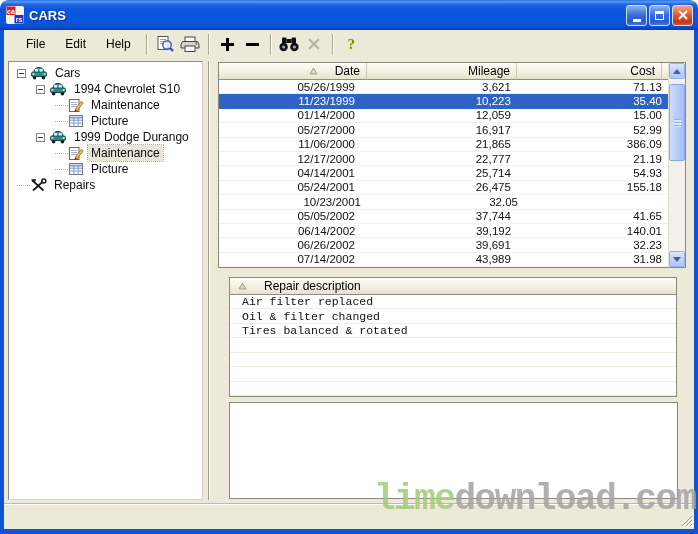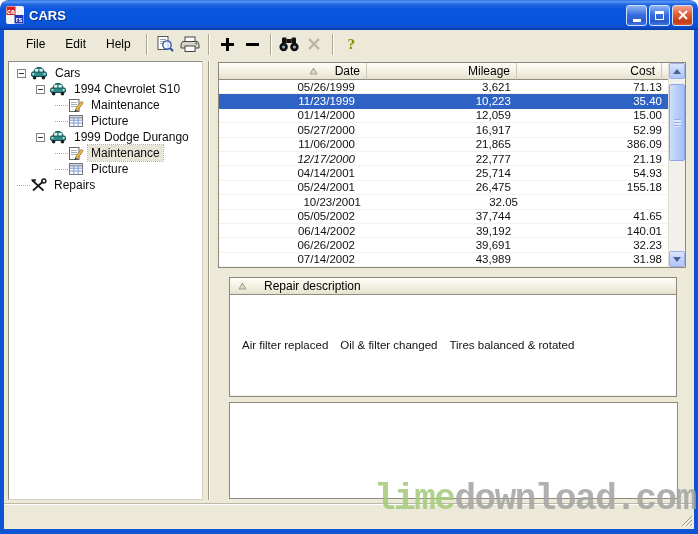--- a/index.html
+++ b/index.html
@@ -65,21 +65,21 @@
   .arr.down{border-top:5px solid #4c5e92;}
   .sthumb{position:absolute;left:0;top:21px;width:16px;height:77px;border:1px solid #8aa8e8;border-radius:2px;
     background:linear-gradient(90deg,#cfdffc,#b7cdfa 50%,#a6c0f6);display:flex;align-items:center;justify-content:center;}
   .ridges{width:7px;height:8px;background:repeating-linear-gradient(180deg,#8fb0ef 0,#8fb0ef 1px,#dce8fd 1px,#dce8fd 3px);}
   
   .repair-panel{position:absolute;left:229px;top:277px;width:448px;height:120px;background:#fff;
     border:1px solid #8c897c;display:flex;flex-direction:column;overflow:hidden;}
   .rhead{height:17px;flex:0 0 auto;display:flex;align-items:center;padding-left:8px;
     background:linear-gradient(180deg,#fffef8,#efecdc 70%,#e4e1ce);border-bottom:1px solid #8f8d80;font-size:12px;}
   .rhead span{margin-left:17px;}
-  .rlist{flex:1;display:flex;flex-direction:row;}
+  .rlist{flex:1;display:flex;flex-direction:column;font-family:Liberation Mono, monospace;}
   .rrow{flex:1;display:flex;align-items:center;padding-left:12px;font-size:11.5px;color:#111;
     border-bottom:1px solid #f0eee4;white-space:nowrap;}
   
   .bottom-box{position:absolute;left:229px;top:402px;width:449px;height:97px;background:#fff;border:1px solid #8c897c;}
   .statusbar{position:absolute;left:4px;right:4px;top:503px;height:26px;background:#ece9d8;
     border-top:1px solid #bcb9a8;box-shadow:inset 0 1px 0 #fff;}
   .grip{position:absolute;right:1px;bottom:2px;}
   
   .watermark{position:absolute;left:374px;top:482px;font-size:36px;font-weight:bold;letter-spacing:-1.5px;
     line-height:1;opacity:.85;z-index:50;white-space:nowrap;font-family:Liberation Mono, monospace;}
@@ -348,21 +348,21 @@
             <div class="tcell" style="width: 148px;">05/27/2000</div>
             <div class="tcell" style="width: 150px;">16,917</div>
             <div class="tcell" style="width: 145px;">52.99</div>
           </div>
           <div class="trow">
             <div class="tcell" style="width: 148px;">11/06/2000</div>
             <div class="tcell" style="width: 150px;">21,865</div>
             <div class="tcell" style="width: 145px;">386.09</div>
           </div>
           <div class="trow">
-            <div class="tcell" style="width: 148px; font-style: italic;">12/17/2000</div>
+            <div class="tcell" style="width: 148px;">12/17/2000</div>
             <div class="tcell" style="width: 150px;">22,777</div>
             <div class="tcell" style="width: 145px;">21.19</div>
           </div>
           <div class="trow">
             <div class="tcell" style="width: 148px;">04/14/2001</div>
             <div class="tcell" style="width: 150px;">25,714</div>
             <div class="tcell" style="width: 145px;">54.93</div>
           </div>
           <div class="trow">
             <div class="tcell" style="width: 148px;">05/24/2001</div>

